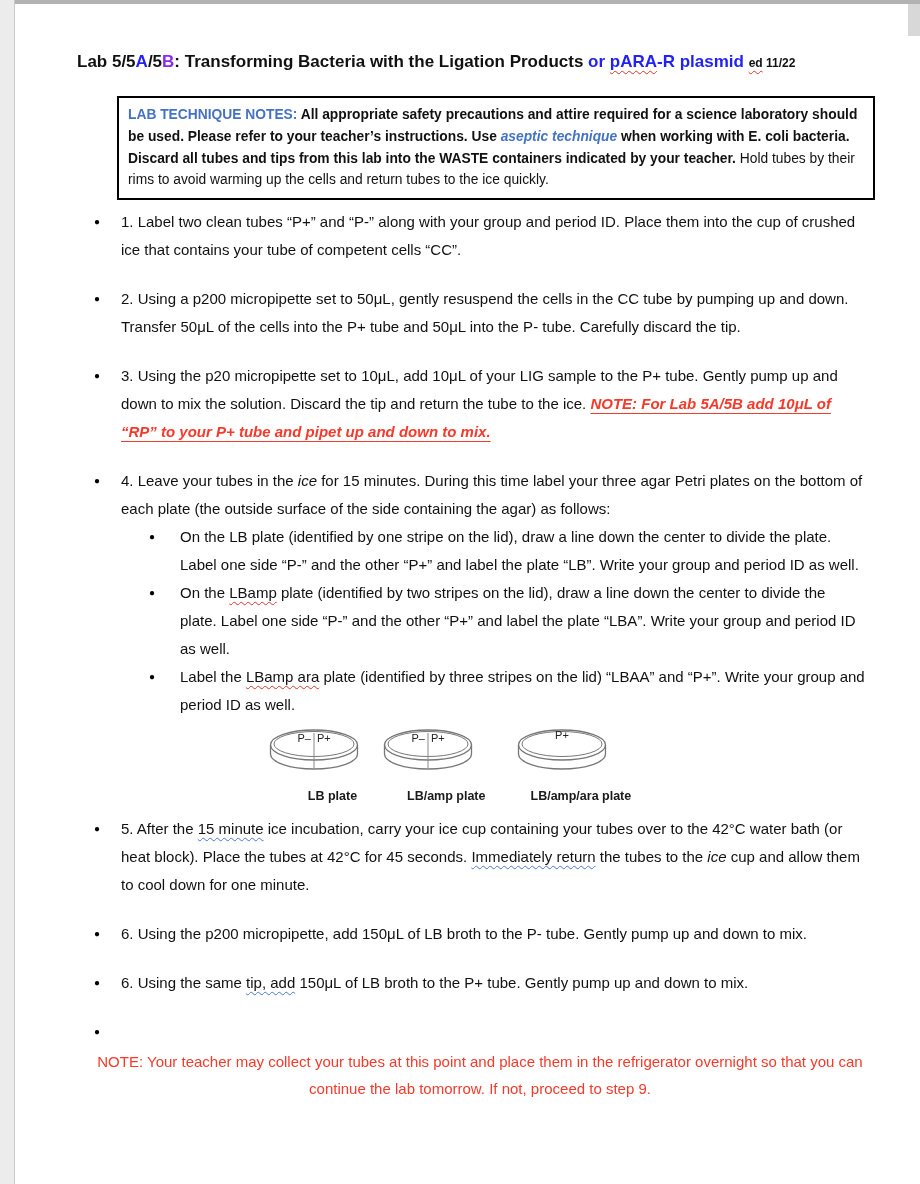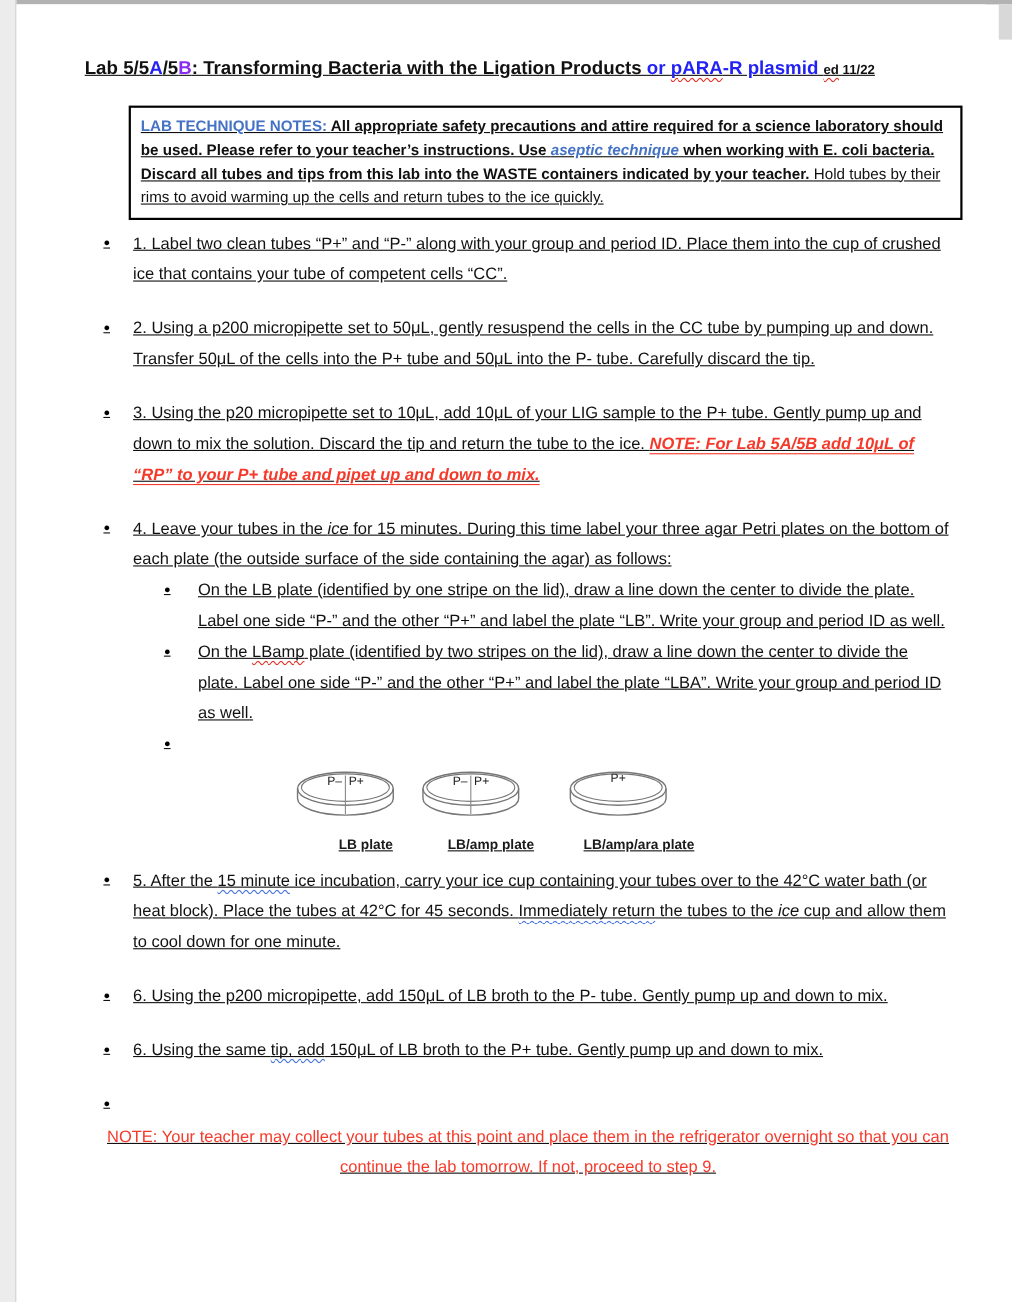--- a/index.html
+++ b/index.html
@@ -6,21 +6,21 @@
   body{
     width:920px;height:1184px;overflow:hidden;position:relative;
     background:#ffffff;
     font-family:"Liberation Sans", sans-serif;
     color:#111;
   }
   
   .edge-top{position:absolute;top:0;left:10px;right:0;height:4px;background:#b2b2b2;}
   .edge-left{position:absolute;top:0;left:0;width:14px;height:1184px;background:#ececec;border-right:1px solid #c9c9c9;}
   .edge-right-notch{position:absolute;top:4px;right:0;width:12px;height:32px;background:#d8d8d8;}
-  .page{position:absolute;left:15px;top:4px;width:881px;height:1180px;background:#fff;text-decoration:underline;}
+  .page{position:absolute;left:15px;top:4px;width:881px;height:1180px;background:#fff;}
 
   .doc-title{
     margin:48px 0 0 62px;
     font-size:17px;font-weight:bold;white-space:nowrap;letter-spacing:0px;
   }
   .doc-title .small{font-size:12px;}
 
   .notes-box{
     margin:24px 0 0 102px;width:736px;
     border:2px solid #000;
@@ -117,20 +117,21 @@
       <div class="step-text"><span>On the LB plate (identified by one stripe on the lid), draw a line down the center to divide the plate. Label one side “P-” and the other “P+” and label the plate “LB”. Write your group and period ID as well.</span></div>
     </div>
 
     <div class="step l2">
       <span class="bullet">●</span>
       <div class="step-text"><span>On the </span><span class="sq-red">LBamp</span><span> plate (identified by two stripes on the lid), draw a line down the center to divide the plate. Label one side “P-” and the other “P+” and label the plate “LBA”. Write your group and period ID as well.</span></div>
     </div>
 
     <div class="step l2">
       <span class="bullet">●</span>
+      <div class="step-text"><span>Label the </span><span class="sq-red">LBamp ara</span><span> plate (identified by three stripes on the lid) “LBAA” and “P+”.  Write your group and period ID as well.</span></div>
     </div>
 
     <div class="figure">
       <div class="plate">
         <svg width="95" height="52" viewBox="0 0 95 52">
           <ellipse cx="47" cy="20" rx="43.5" ry="15" fill="none" stroke="#777" stroke-width="1.3"></ellipse>
           <ellipse cx="47" cy="19" rx="40" ry="12.5" fill="none" stroke="#777" stroke-width="1"></ellipse>
           <path d="M3.5,20 L3.5,29 A43.5,15 0 0 0 90.5,29 L90.5,20" fill="none" stroke="#777" stroke-width="1.3"></path>
           <line x1="47" y1="8" x2="47" y2="43" stroke="#888" stroke-width="1"></line>
           <text x="44" y="17" text-anchor="end" font-size="11" fill="#222">P–</text>

